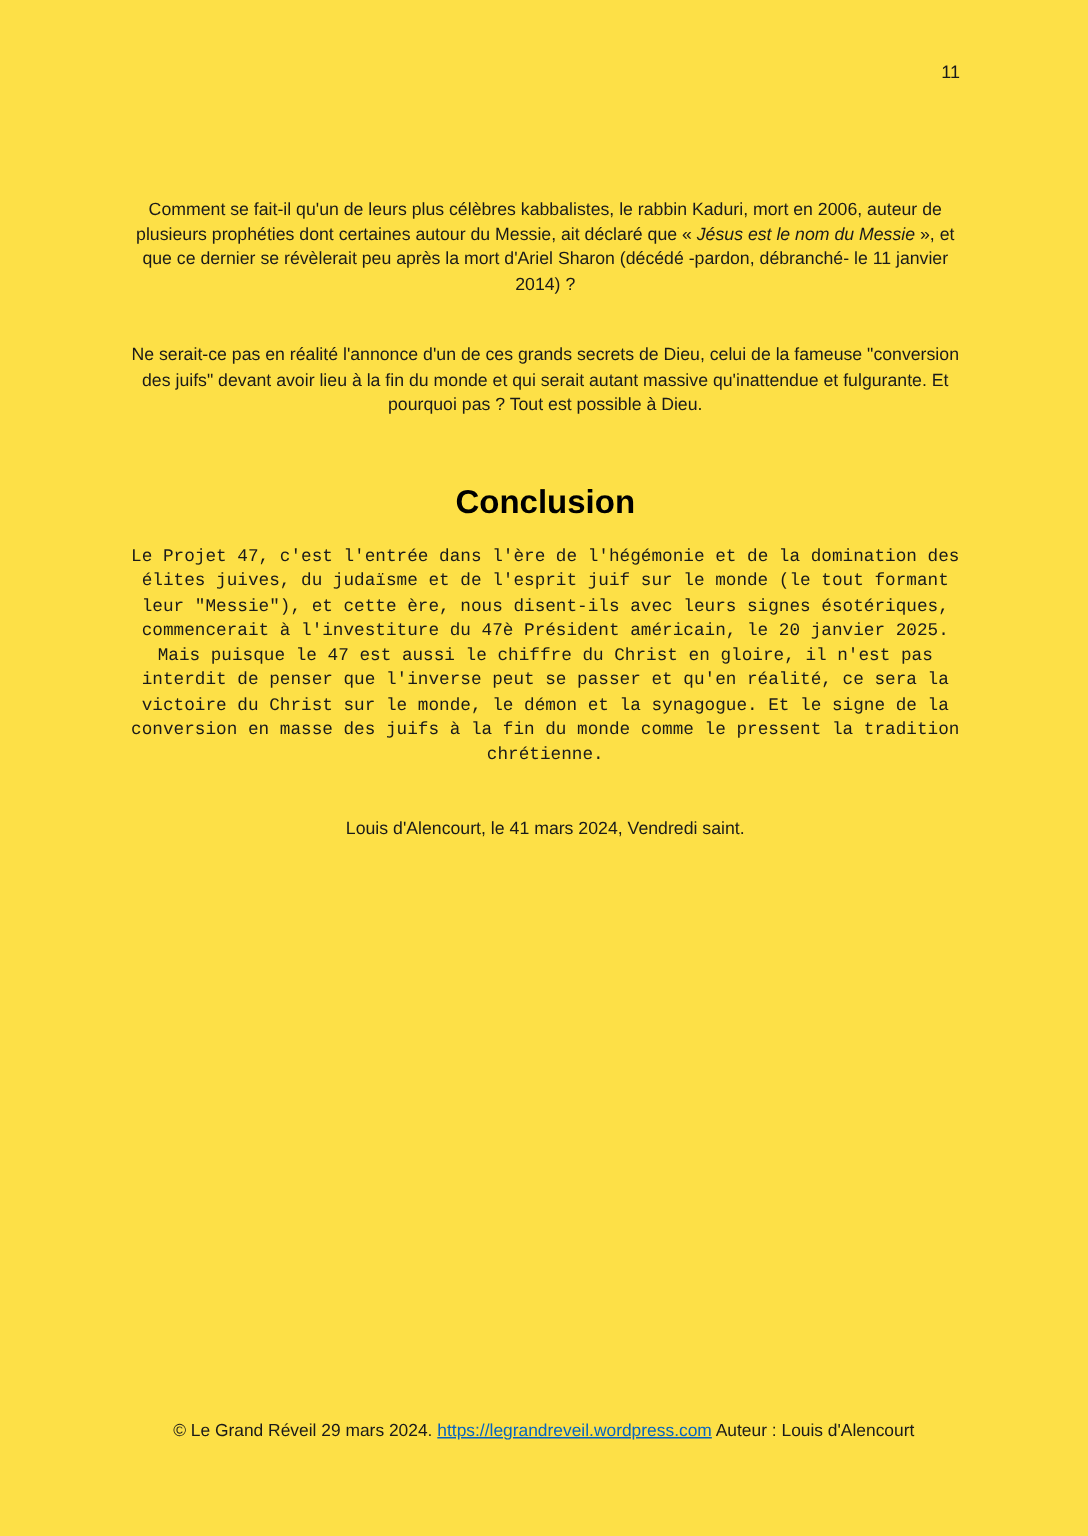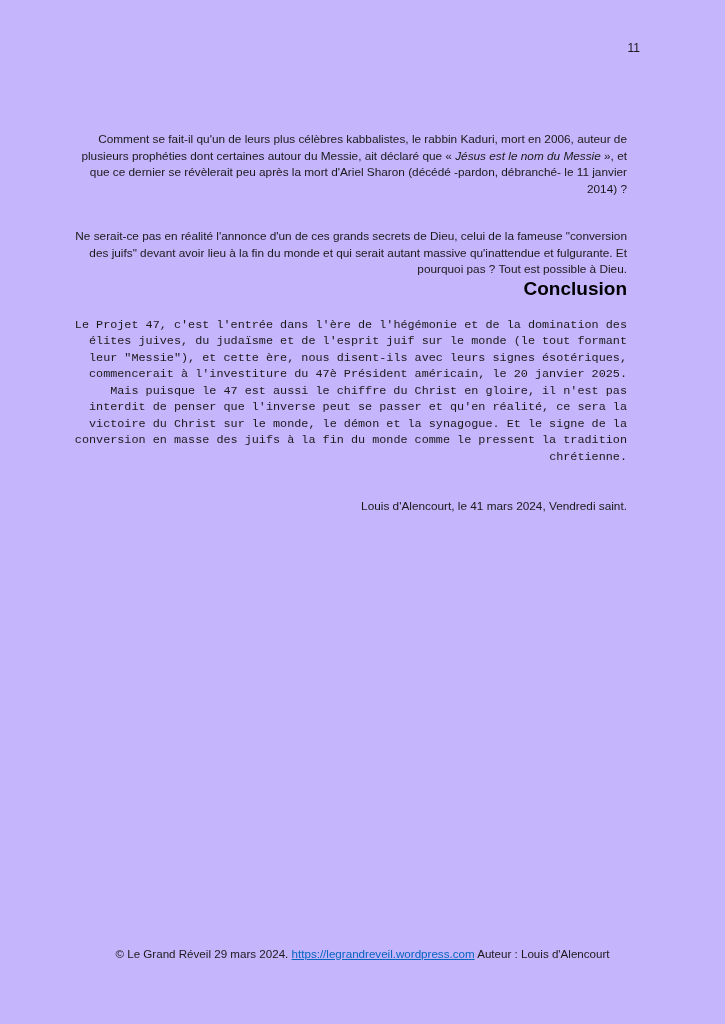--- a/index.html
+++ b/index.html
@@ -1,46 +1,47 @@
 <!DOCTYPE html>
 <html lang="fr"><head>
 <meta charset="utf-8">
 <style>
   * { margin: 0; padding: 0; box-sizing: border-box; }
   html, body { background: #ffffff; }
   .page {
     position: relative;
     width: 725px;
     height: 1024px;
-    background: #c4b5fd;
+    background: #fde047;
     font-family: "Liberation Sans", sans-serif;
     color: #1a1a1a;
     overflow: hidden;
   }
   .page-number {
     position: absolute;
     top: 41px;
     right: 85px;
     font-size: 12px;
     color: #1a1a1a;
   }
   .content {
     position: absolute;
-    left: 70px;
+    left: 85px;
     top: 131px;
     width: 557px;
     font-size: 11.8px;
     line-height: 16.5px;
-    text-align: right;
+    text-align: center;
   }
   .para { margin: 0; }
   .para + .para-gap { margin-top: 31px; }
   .italic { font-style: italic; }
   .heading {
-    font-size: 19px;
+    margin-top: 46px;
+    font-size: 22px;
     font-weight: 700;
     line-height: 22px;
     color: #000000;
   }
   .conclusion-body { margin-top: 17px; font-family: Liberation Mono, monospace; }
   .signature { margin-top: 33px; }
   .illustration { margin-top: 17px; }
   .footer {
     position: absolute;
     left: 0;

